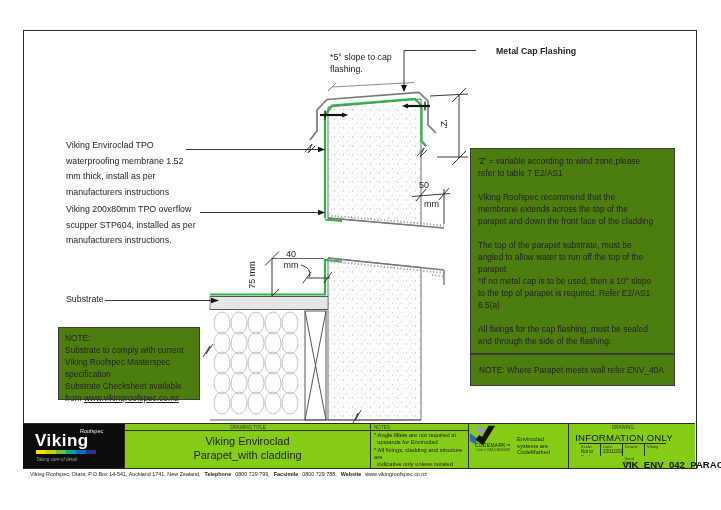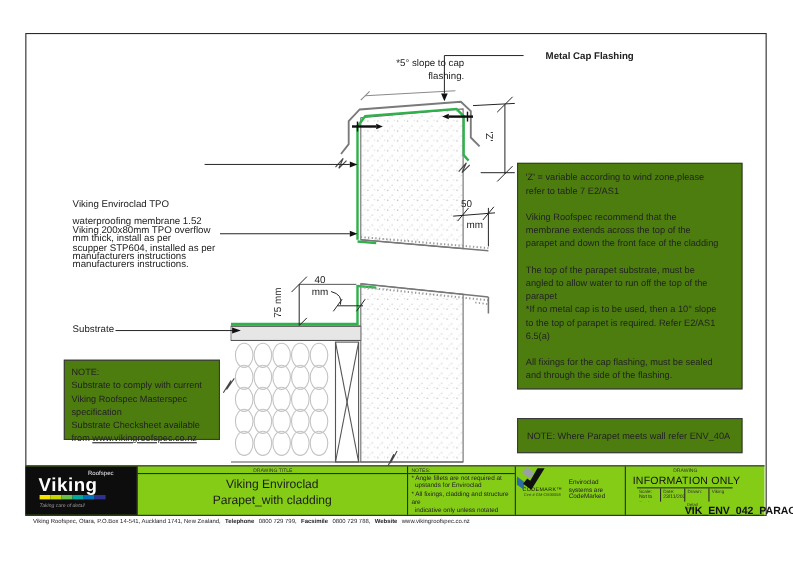--- a/index.html
+++ b/index.html
@@ -198,26 +198,26 @@
       <polygon points="401,85 407,85 404,92" stroke="none"></polygon>
       <line x1="186" y1="149.5" x2="318" y2="149.5"></line>
       <polygon points="318,146.8 318,152.2 325,149.5" stroke="none"></polygon>
       <line x1="200" y1="212.5" x2="318" y2="212.5"></line>
       <polygon points="318,209.8 318,215.2 325,212.5" stroke="none"></polygon>
       <line x1="105" y1="300.5" x2="212" y2="300.5"></line>
       <polygon points="211,297.8 211,303.2 219,300.5" stroke="none"></polygon>
     </g>
   </svg>
 
-  <div class="abs lbl t" style="left:330px;top:51px;width:92px;text-align:right;line-height:12px;">*5° slope to cap
+  <div class="abs lbl t" style="left:330px;top:51px;width:92px;text-align:left;line-height:12px;">*5° slope to cap
 flashing.</div>
 
   <div class="abs lbl" style="left:496px;top:44px;font-weight:bold;">Metal Cap Flashing</div>
 
-  <div class="abs lbl t" style="left:66px;top:138px;width:150px;margin-top:40px;">Viking Enviroclad TPO
+  <div class="abs lbl t" style="left:66px;top:138px;width:150px;">Viking Enviroclad TPO
 waterproofing membrane 1.52
 mm thick, install as per
 manufacturers instructions</div>
 
   <div class="abs lbl t" style="left:66px;top:202px;width:150px;">Viking 200x80mm TPO overflow
 scupper STP604, installed as per
 manufacturers instructions.</div>
 
   <div class="abs lbl" style="left:66px;top:292px;">Substrate</div>
 
@@ -254,21 +254,21 @@
 angled to allow water to run off the top of the
 parapet
 *If no metal cap is to be used, then a 10° slope
 to the top of parapet is required. Refer E2/AS1
 6.5(a)
 
 All fixings for the cap flashing, must be sealed
 and through the side of the flashing.</div>
   </div>
 
-  <div class="abs box" style="left:470px;top:380px;width:203px;height:30px;display:flex;align-items:center;">
+  <div class="abs box" style="left:470px;top:354px;width:203px;height:30px;display:flex;align-items:center;">
     <div class="boxtxt" style="padding-left:8px;font-size:8.4px;">NOTE: Where Parapet meets wall refer ENV_40A</div>
   </div>
 
   <div id="tblock">
 
     <div class="cell" id="logo-cell">
       <span class="vik-sub">Roofspec</span>
       <span class="vik-brand">Viking</span>
       <span class="vik-bar">
         <span style="background:#f5e400;"></span>

